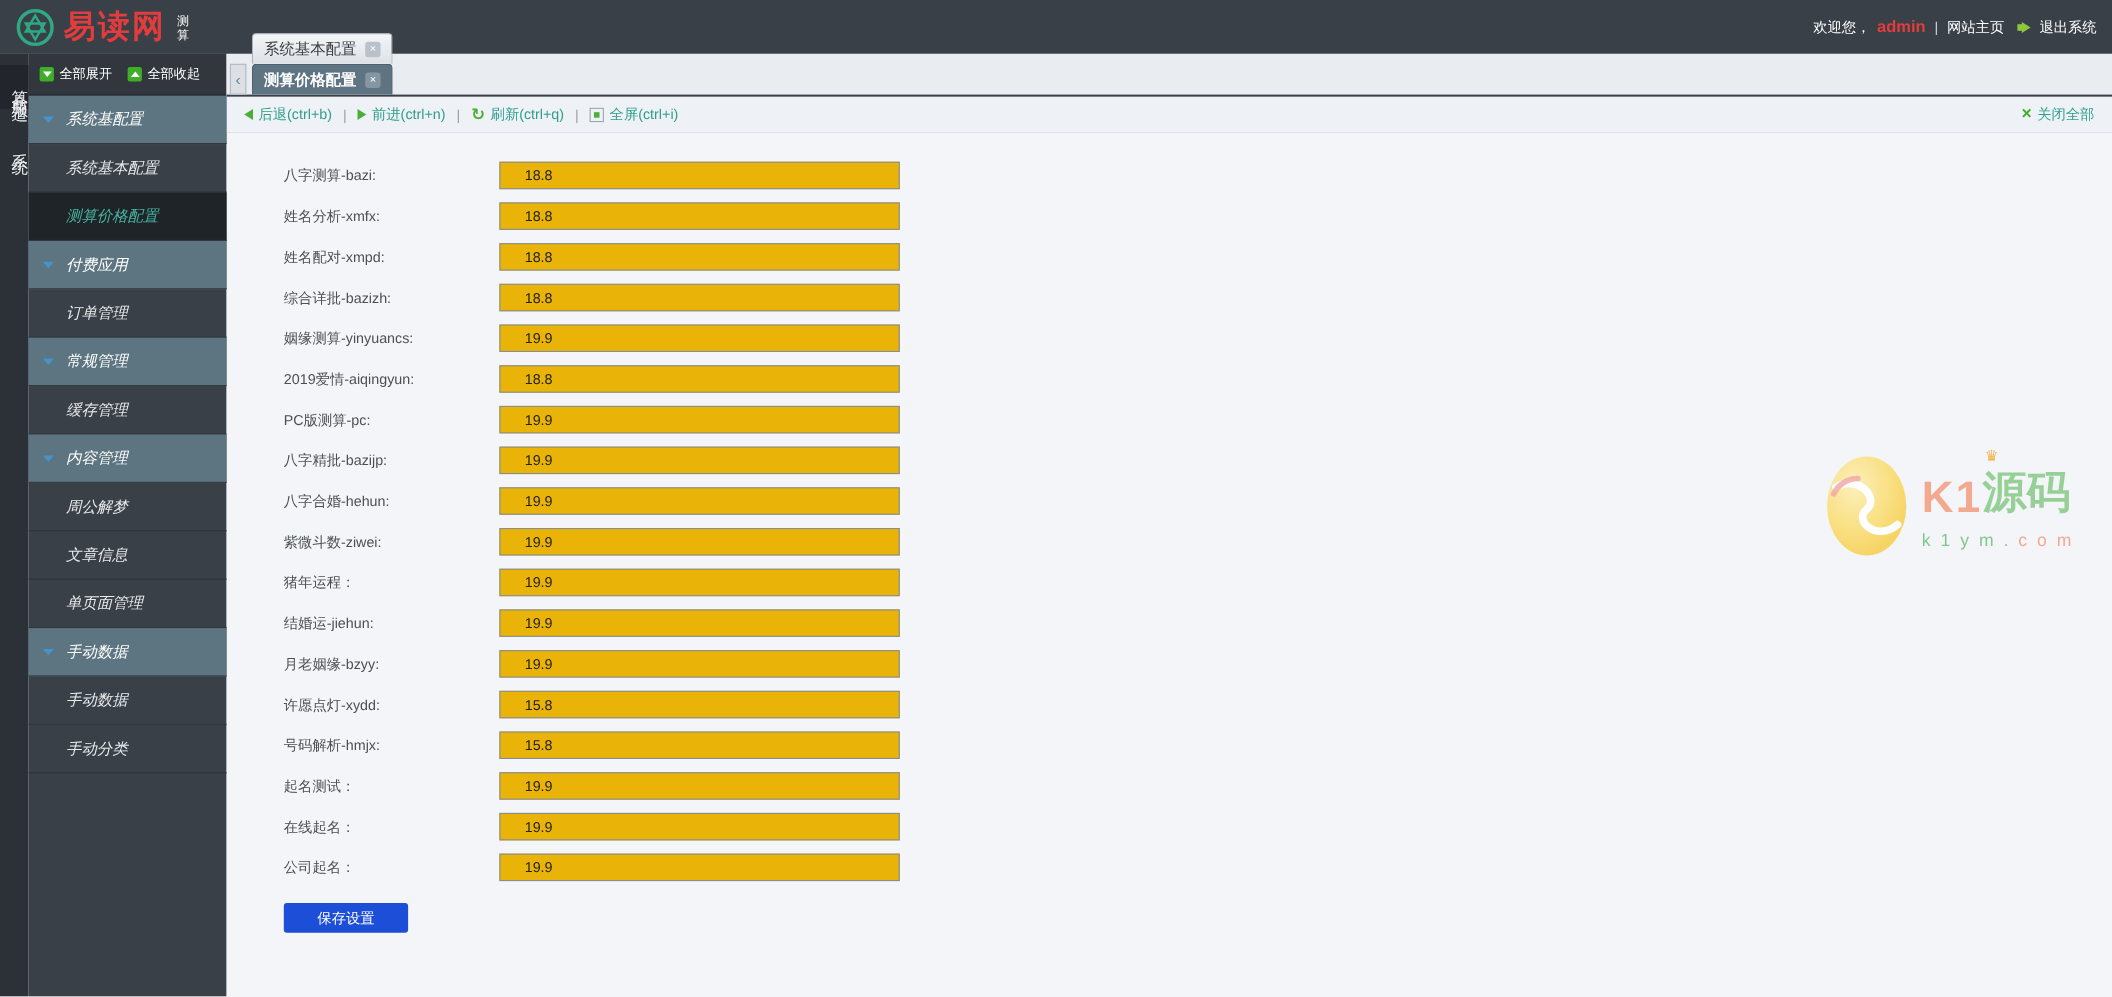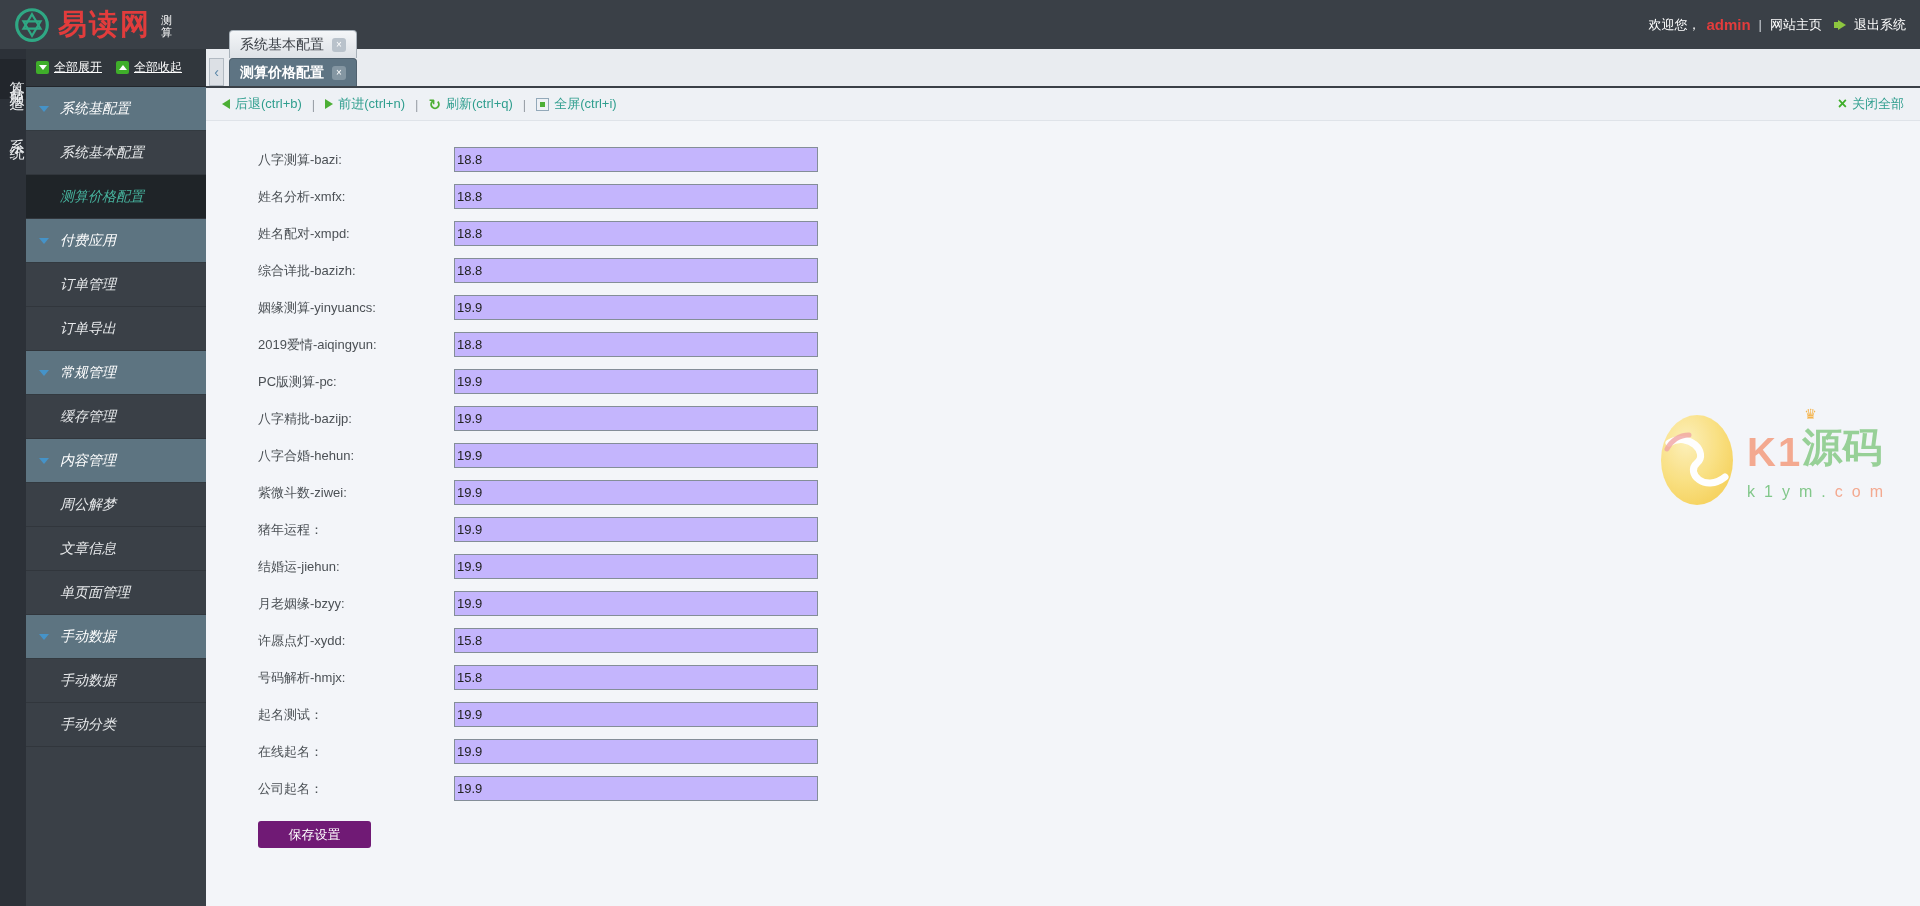--- a/index.html
+++ b/index.html
@@ -32,21 +32,21 @@
   .vnav-item { writing-mode:vertical-rl; text-orientation:upright; color:#eceef0;
     font-size:15px; letter-spacing:5px; padding:10px 0; width:100%; text-align:center;
     cursor:pointer; }
   .vnav-item.active { background:#22262c; }
   .vnav-item + .vnav-item { margin-top:18px; }
 
   
   .sidebar { width:180px; background:#3a4047; display:flex; flex-direction:column; }
   .side-utility { height:38px; background:#31373d; display:flex; align-items:center;
     gap:14px; padding:0 10px; border-bottom:1px solid #22262b; }
-  .util-btn { display:flex; align-items:center; gap:5px; color:#fff; font-size:12px; cursor:pointer;text-decoration:underline; }
+  .util-btn { display:flex; align-items:center; gap:5px; color:#fff; font-size:12px; cursor:pointer; }
   .util-ico { width:13px; height:13px; background:#3fae2a; border-radius:2px;
     display:flex; align-items:center; justify-content:center; }
   .util-ico i { display:block; width:0; height:0; }
   .util-ico .down { border-top:5px solid #fff; border-left:4px solid transparent; border-right:4px solid transparent; }
   .util-ico .up { border-bottom:5px solid #fff; border-left:4px solid transparent; border-right:4px solid transparent; }
   .side-menu { flex:1;font-style:italic; }
   .menu-row { height:44px; display:flex; align-items:center; padding-left:34px;
     font-size:14px; color:#e8eaec; border-bottom:1px solid #31363c; cursor:pointer;
     position:relative; }
   .menu-row.group { background:#5d7481; color:#fff; border-bottom:1px solid #333a40; }
@@ -84,23 +84,23 @@
   .ico-refresh { color:#4caf35; font-size:15px; font-weight:bold; line-height:13px; }
   .ico-full { width:13px; height:13px; border:1px solid #93a9b9; position:relative; }
   .ico-full::after { content:""; position:absolute; inset:3px; background:#4caf35; }
   .toolbar .right { margin-left:auto; display:flex; align-items:center; gap:5px;
     color:#2f9e8e; cursor:pointer; }
   .ico-closeall { color:#3fae2a; font-weight:bold; font-size:16px; line-height:14px; }
 
   .content { flex:1; position:relative; padding:20px 0 0 52px; }
   .form-row { display:flex; align-items:center; height:37px; }
   .form-row label { width:196px; font-size:13px; color:#4b5055; }
-  .form-row input { width:364px; height:25px; border:1px solid #848e98; background:#c4b5fd;
-    font-size:13px; color:#222; padding:2px 2px; font-family:inherit; }
-  .save-btn { margin-top:14px; margin-left:0; width:113px; height:27px; background:#701a75;
+  .form-row input { width:364px; height:25px; border:1px solid #848e98; background:#eab308;
+    font-size:13px; color:#222; padding:2px 22px; font-family:inherit; }
+  .save-btn { margin-top:14px; margin-left:0; width:113px; height:27px; background:#1d4ed8;
     color:#fff; border:none; border-radius:3px; font-size:13px; cursor:pointer;
     font-family:inherit; }
 
   
   .watermark { position:absolute; top:292px; right:28px; display:flex;
     align-items:center; gap:12px; opacity:.95; }
   .wm-text { display:flex; flex-direction:column; }
   .wm-line1 { font-size:40px; font-weight:bold; display:flex; align-items:flex-end; position:relative; }
   .wm-k1 { color:#f4a58b; letter-spacing:2px; }
   .wm-cn { color:#93cf92; position:relative; }
@@ -165,23 +165,20 @@
           <span class="label">系统基本配置</span>
         </div>
         <div class="menu-row item selected">
           <span class="label">测算价格配置</span>
         </div>
         <div class="menu-row group">
           <span class="label">付费应用</span>
         </div>
         <div class="menu-row item">
           <span class="label">订单管理</span>
-        </div>
-        <div class="menu-row item">
-          <span class="label">订单导出</span>
         </div>
         <div class="menu-row group">
           <span class="label">常规管理</span>
         </div>
         <div class="menu-row item">
           <span class="label">缓存管理</span>
         </div>
         <div class="menu-row group">
           <span class="label">内容管理</span>
         </div>

